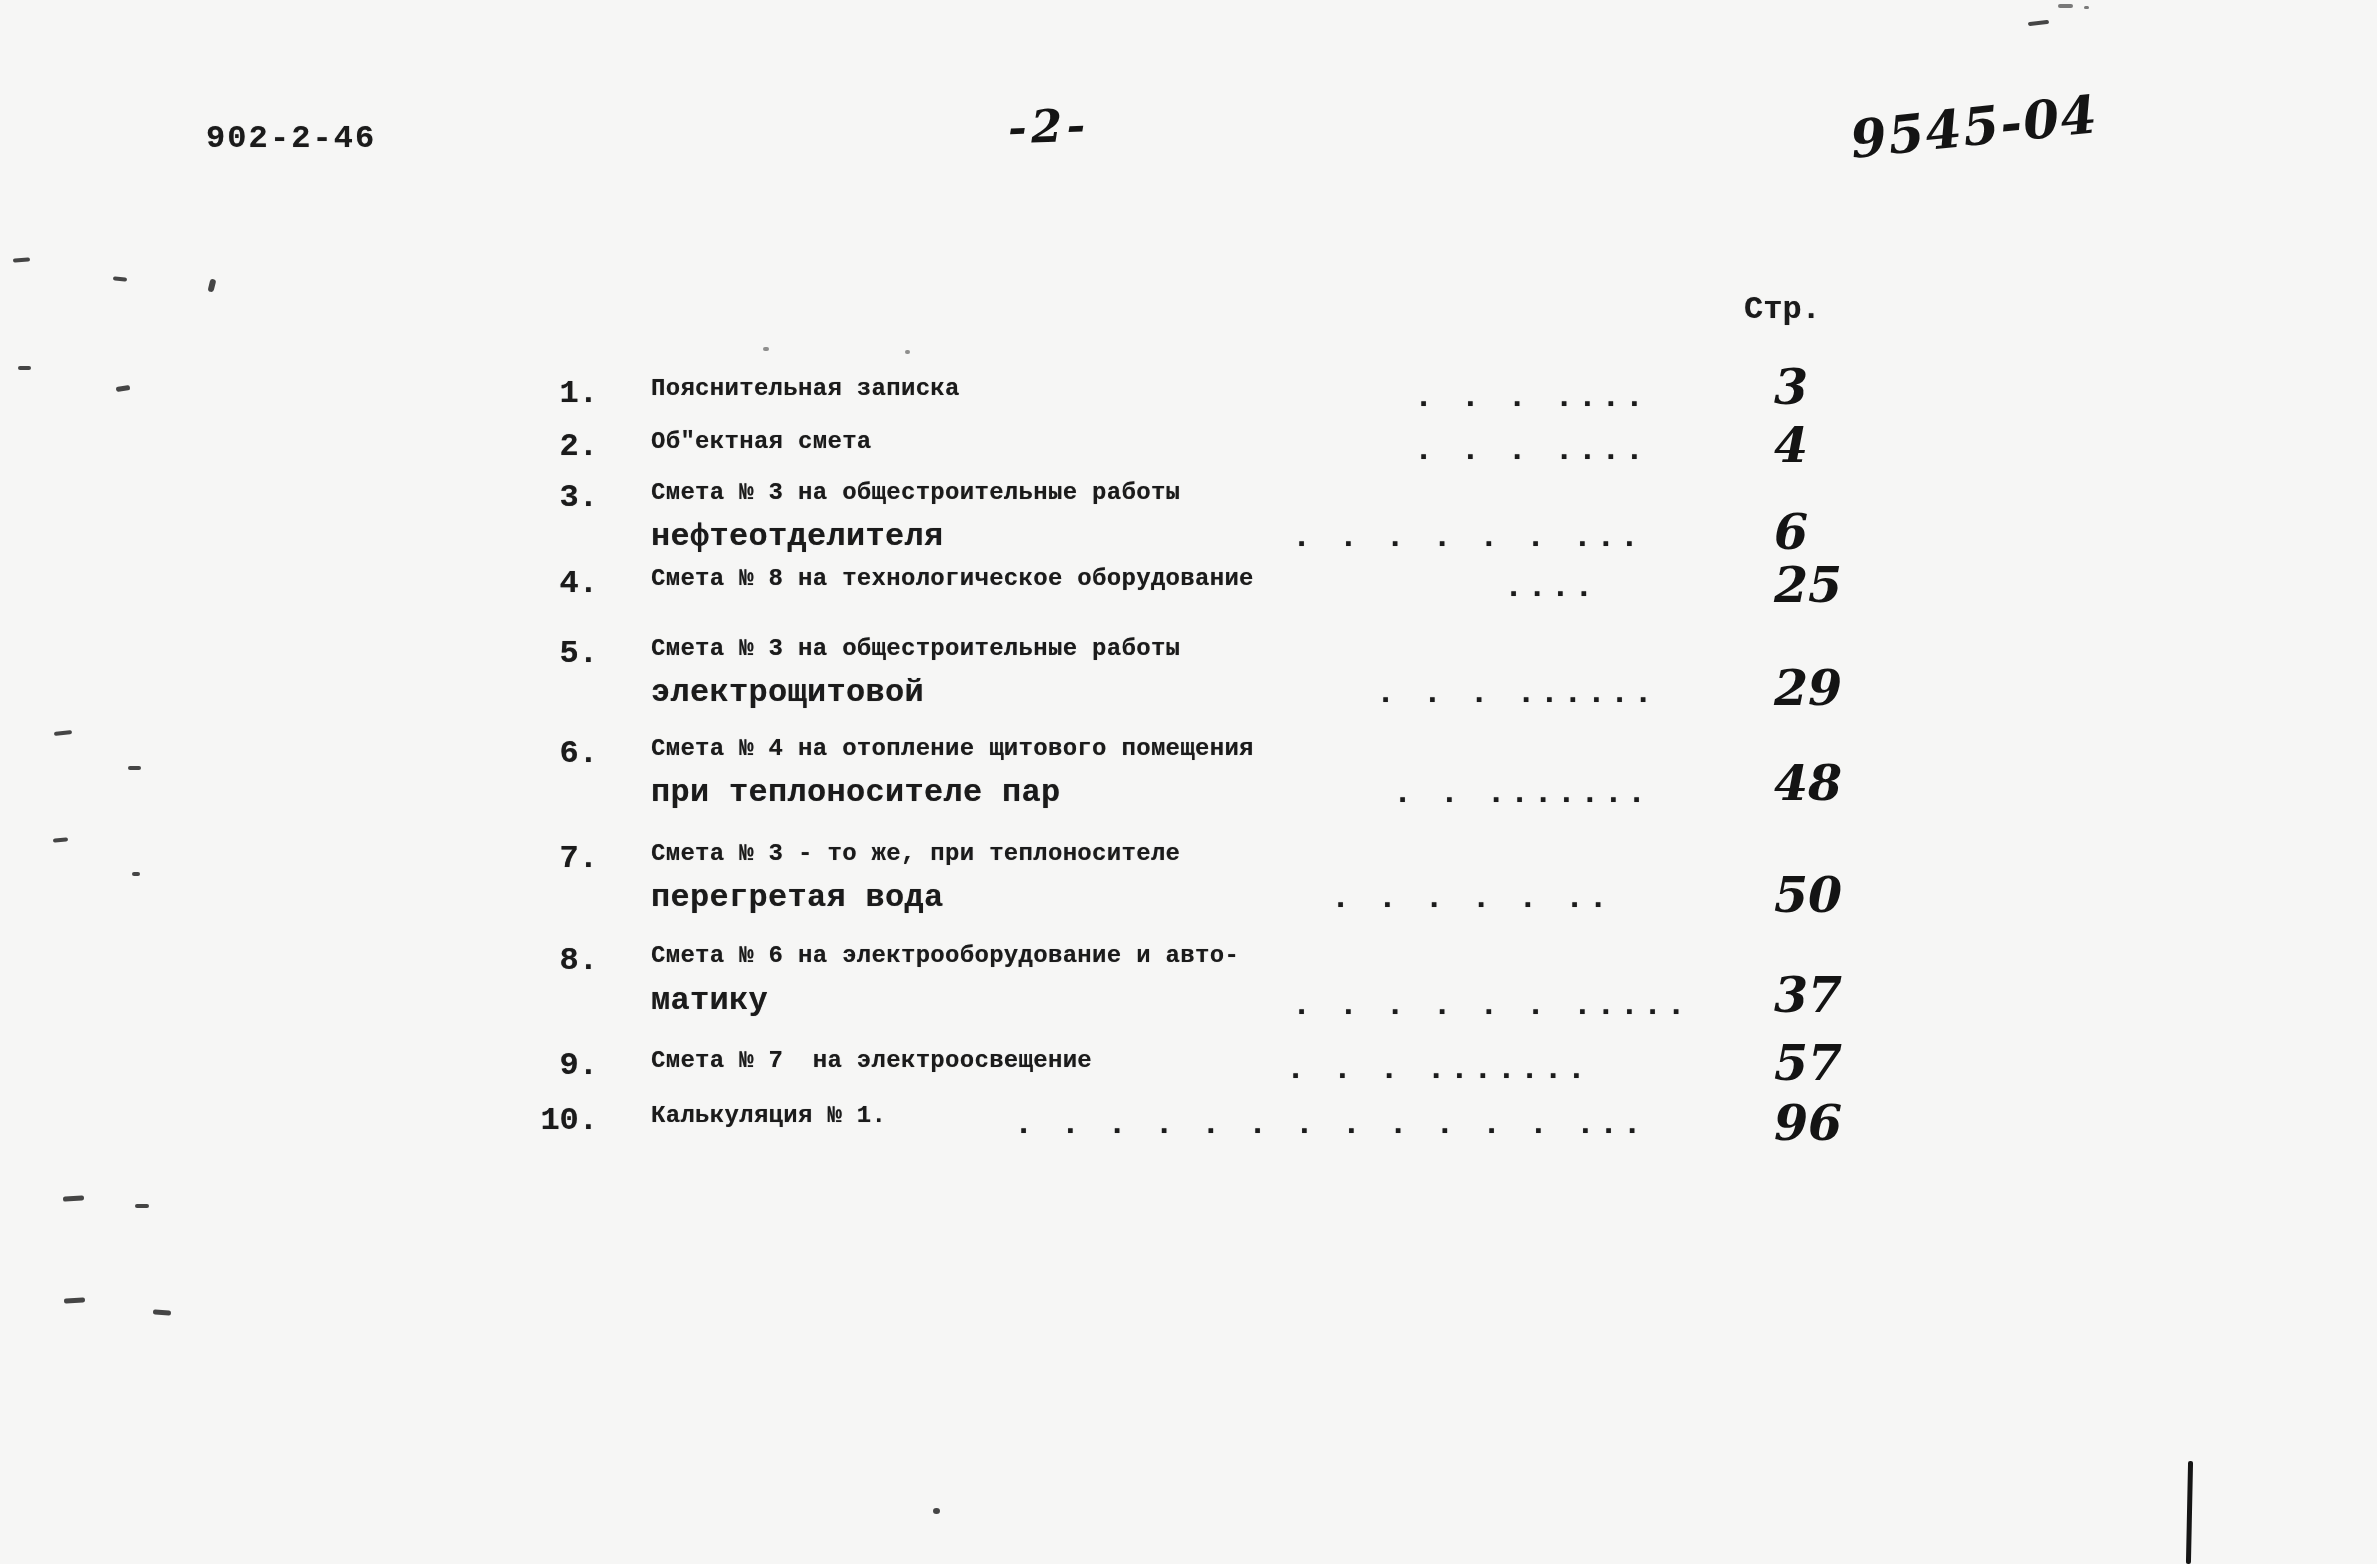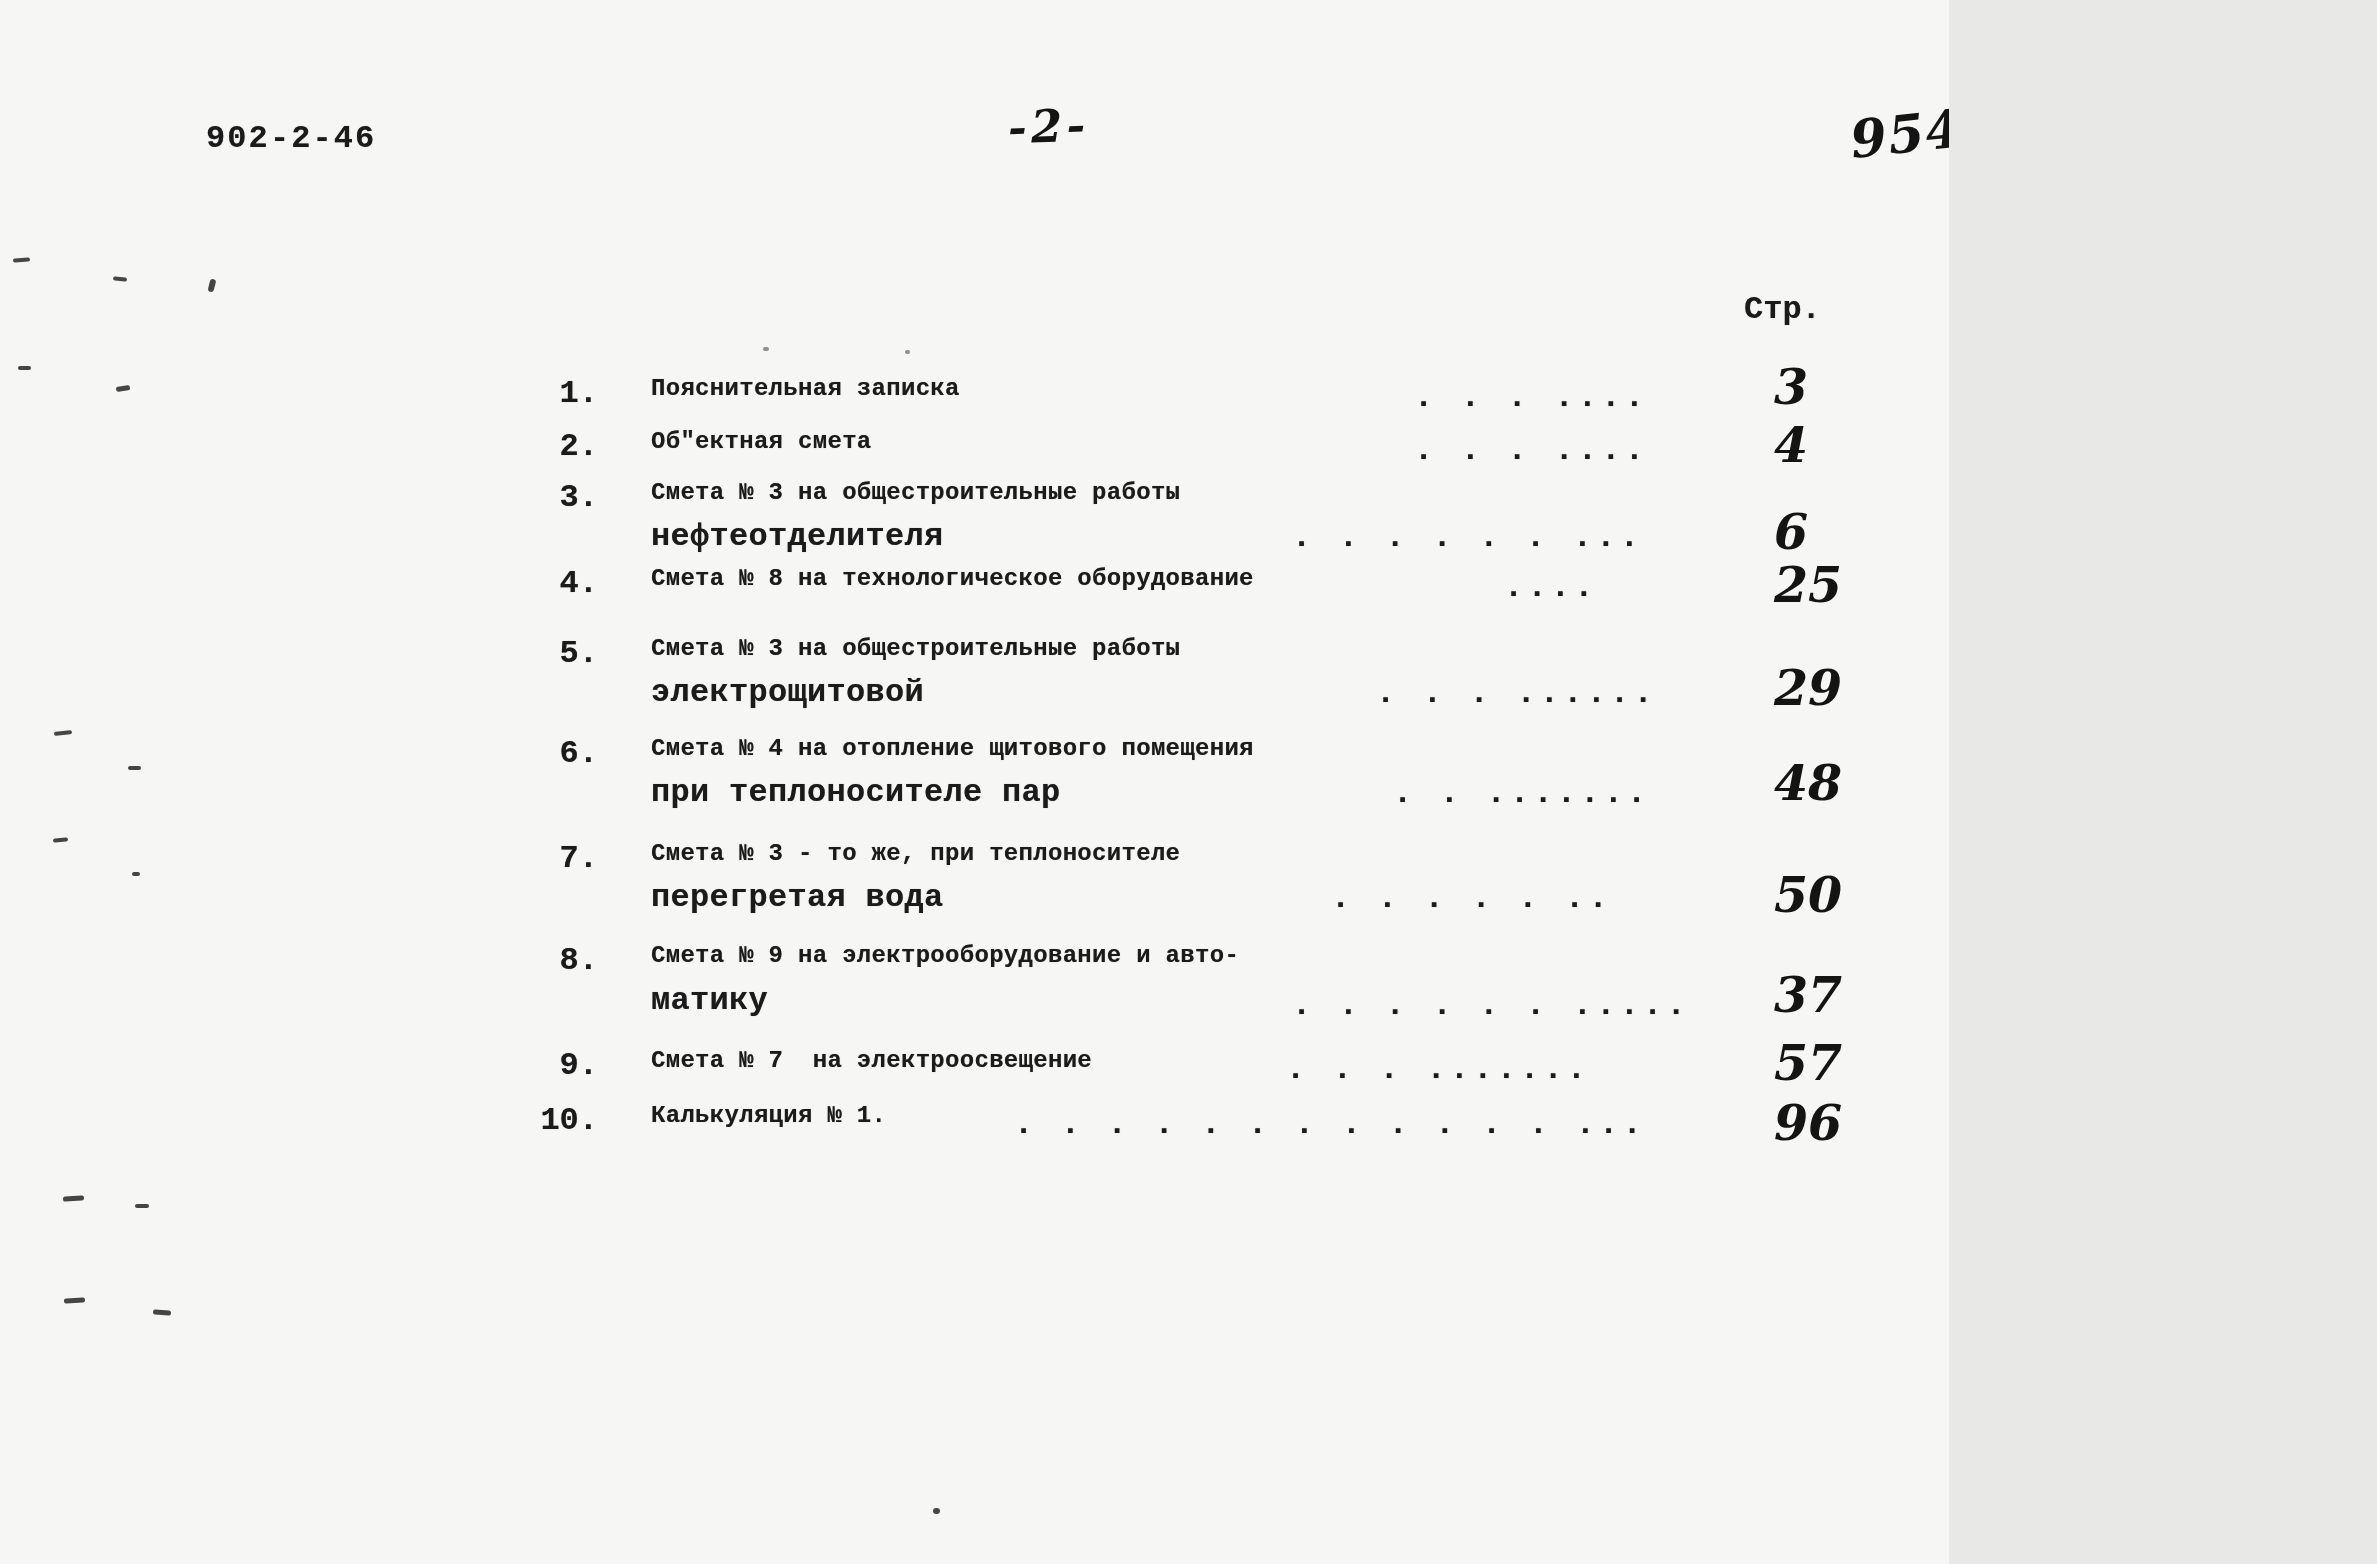--- a/index.html
+++ b/index.html
@@ -1,18 +1,18 @@
 <!DOCTYPE html>
 <html style="font-size:11px"><head>
 <meta charset="utf-8">
 <style>
   html,body{margin:0;padding:0;background:#e8e8e7;}
   .page{
     position:relative;
-    width:1949px;height:1564px;
+    width:2377px;height:1564px;
     background:#f6f6f5;
     overflow:hidden;
     font-family:"Liberation Mono","DejaVu Sans Mono",monospace;
     font-weight:700;
     color:#1b1b1b;
   }
   .typed{
     font-family:"Liberation Mono","DejaVu Sans Mono",monospace;
     font-weight:700;
     text-shadow:0 0 0.7px rgba(20,20,20,.55);
@@ -122,21 +122,21 @@
     <div class="item item-7">
       <span class="typed num">7.</span>
       <span class="typed l1">Смета № 3 - то же, при теплоносителе</span>
       <span class="typed l2">перегретая вода</span>
       <span class="typed dots">. . . . . ..</span>
       <span class="hand  pg">50</span>
     </div>
 
     <div class="item item-8">
       <span class="typed num">8.</span>
-      <span class="typed l1">Смета № 9 на электрооборудование и авто-</span>
+      <span class="typed l1">Смета № 6 на электрооборудование и авто-</span>
       <span class="typed l2">матику</span>
       <span class="typed dots">. . . . . . .....</span>
       <span class="hand  pg">37</span>
     </div>
 
     <div class="item item-9">
       <span class="typed num">9.</span>
       <span class="typed l1">Смета № 7  на электроосвещение</span>
 
       <span class="typed dots">. . . .......</span>

